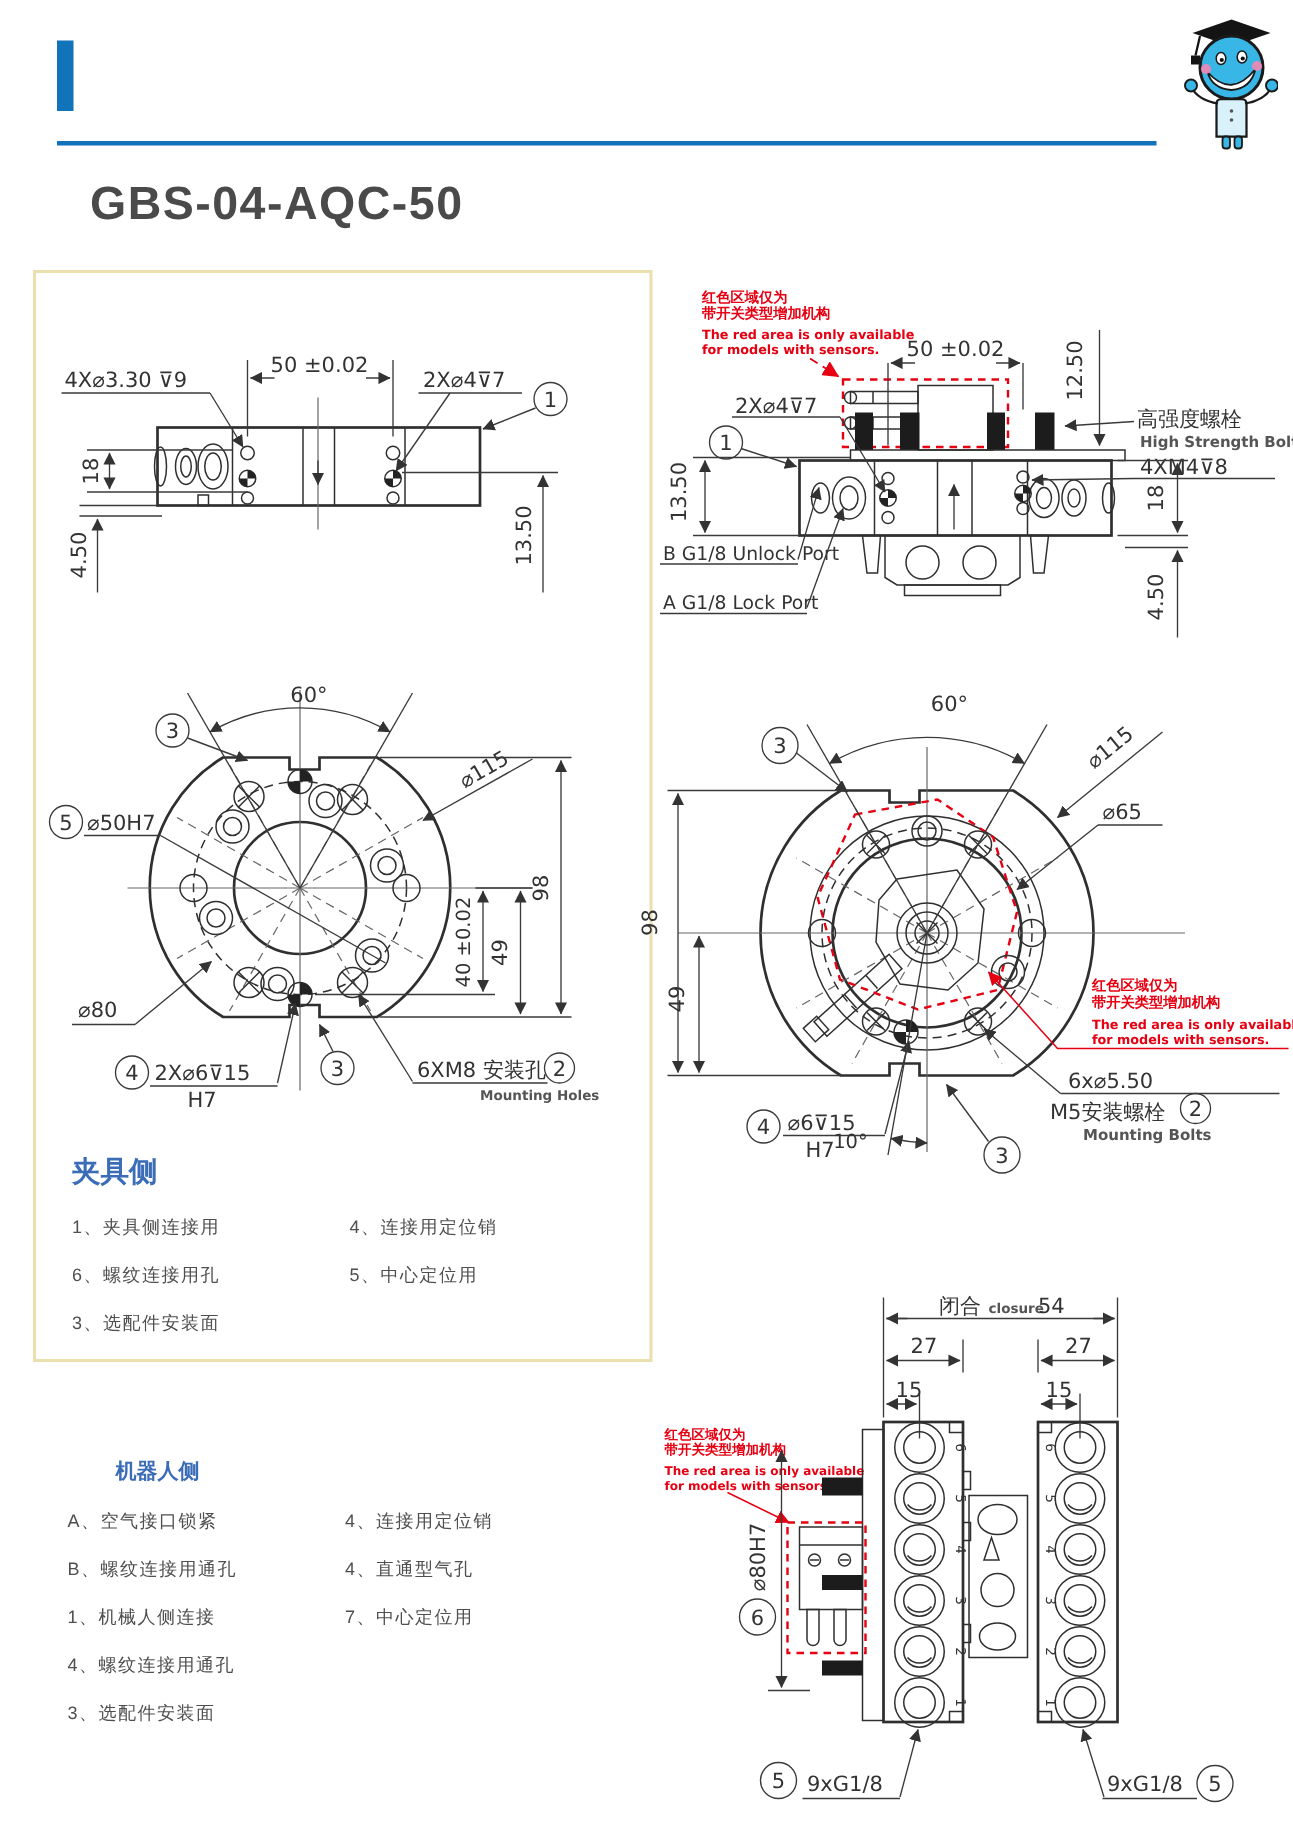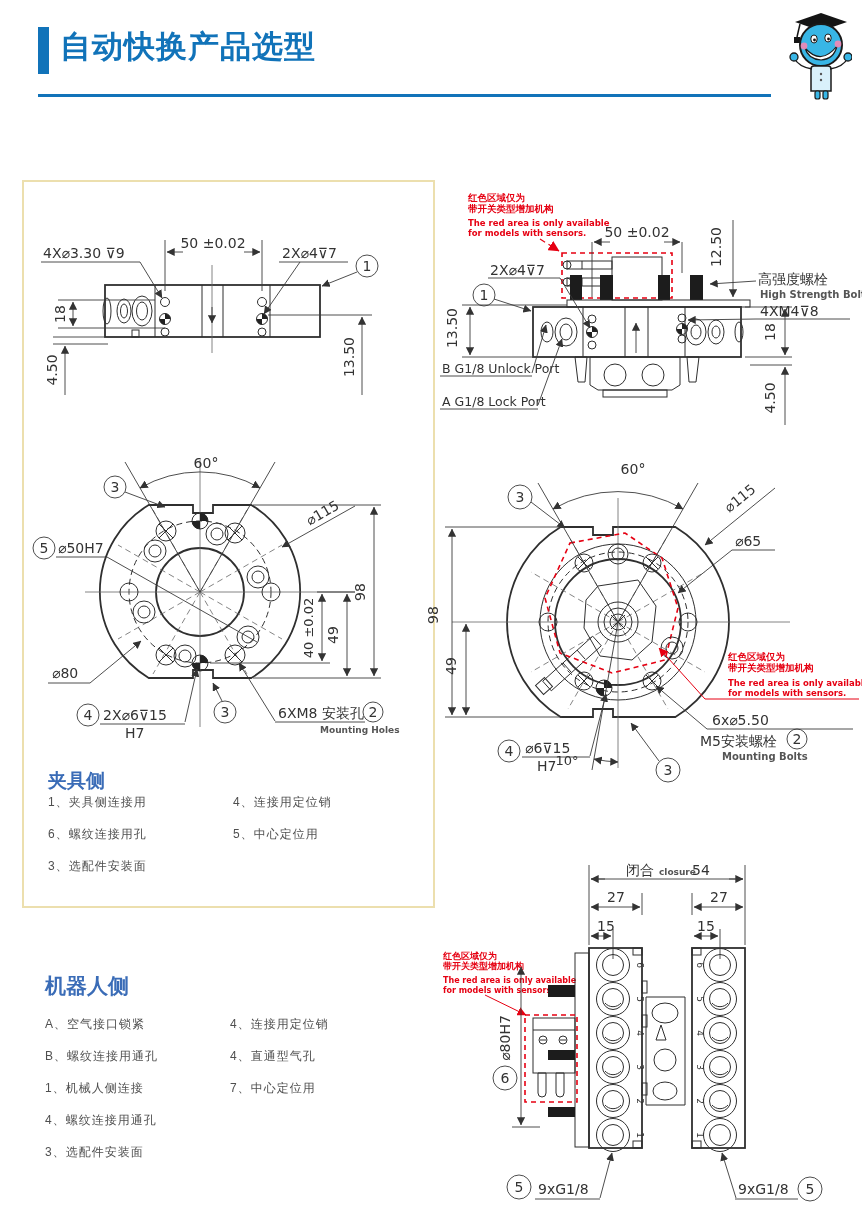--- a/index.html
+++ b/index.html
@@ -7,22 +7,22 @@
         font-family:"Liberation Sans",sans-serif;color:#333;}
   .accent-bar{position:absolute;left:38px;top:27px;width:11px;height:47px;background:#1173b9;}
   .header-title{position:absolute;left:60px;top:26px;font-size:31px;font-weight:bold;color:#1173b9;letter-spacing:1px;}
   .header-rule{position:absolute;left:38px;top:94px;width:733px;height:3px;background:#1173b9;}
   .mascot{position:absolute;left:788px;top:12px;}
   .model-title{position:absolute;left:60px;top:118px;font-size:31px;font-weight:bold;color:#4a4a4a;letter-spacing:1px;}
   .ybox{position:absolute;left:22px;top:180px;width:409px;height:724px;border:2px solid #ecdfae;background:#fff;}
   .drw{position:absolute;}
   .side-sec{position:absolute;}
   .sec-heading{font-weight:bold;color:#3a6cb7;}
-  .tool-heading{font-size:19px;}
-  .robot-heading{font-size:21px;margin-bottom:16px;}
+  .tool-heading{font-size:19px;margin-bottom:16px;}
+  .robot-heading{font-size:14px;margin-bottom:16px;margin-left:32px;}
   .cols{display:flex;}
   .col1{width:185px;}
   .li{font-size:12px;color:#4f4f4f;margin-bottom:15px;letter-spacing:1px;white-space:nowrap;}
   svg text{font-family:"DejaVu Sans","Liberation Sans",sans-serif;fill:#333;}
   .dim{font-size:14px;}
   .dim-s{font-size:13px;}
   .cn{font-size:14px;}
   .red-t{fill:#e60012;font-weight:bold;}
   .gray-t{fill:#555;font-weight:bold;}
   .ln{stroke:#2f2f2f;fill:none;}
@@ -32,21 +32,20 @@
   .cl{stroke:#666;stroke-width:0.8;fill:none;}
   .dash{stroke-dasharray:6,4;}
   .redln{stroke:#e60012;fill:none;}
 </style>
 </head>
 <body>
 
 <div class="page">
 
   <div class="accent-bar"></div>
-  <div class="header-title">自动快换产品选型</div>
   <div class="header-rule"></div>
 
   <svg class="mascot" width="64" height="88" viewBox="0 0 64 88">
     <g>
       <polygon points="33,1 59,10 33,19 7,10" fill="#141414"></polygon>
       <path d="M25,13 L43,13 L41,22 L27,22 Z" fill="#141414"></path>
       <line x1="12" y1="12" x2="9" y2="25" stroke="#141414" stroke-width="1.5"></line>
       <rect x="6" y="25" width="6" height="6" fill="#141414"></rect>
       <circle cx="33" cy="33" r="21" fill="#38b6e6" stroke="#1a1a1a" stroke-width="2"></circle>
       <path d="M17,36 Q33,54 49,34 Q46,47 33,48 Q20,47 17,36 Z" fill="#ffffff" stroke="#1a1a1a" stroke-width="1.2"></path>
@@ -61,20 +60,21 @@
       <circle cx="6" cy="45" r="4" fill="#38b6e6" stroke="#1a1a1a" stroke-width="1.3"></circle>
       <path d="M42,57 Q55,55 60,46" fill="none" stroke="#1a1a1a" stroke-width="1.5"></path>
       <circle cx="60" cy="45" r="4" fill="#38b6e6" stroke="#1a1a1a" stroke-width="1.3"></circle>
       <rect x="27" y="79" width="5" height="8" rx="2" fill="#38b6e6" stroke="#1a1a1a" stroke-width="1.2"></rect>
       <rect x="35" y="79" width="5" height="8" rx="2" fill="#38b6e6" stroke="#1a1a1a" stroke-width="1.2"></rect>
       <circle cx="33" cy="62" r="1.2" fill="#555"></circle>
         <circle cx="33" cy="68" r="1.2" fill="#555"></circle>
     </g>
   </svg>
 
+  <div class="model-title">GBS-04-AQC-50</div>
 
   <div class="ybox"></div>
 
   <svg class="drw" style="left:28px;top:195px;" width="400" height="235" viewBox="0 0 400 235">
     <defs>
       <marker id="a1" viewBox="0 0 10 10" refX="9.5" refY="5" markerWidth="9" markerHeight="9" orient="auto-start-reverse">
         <path d="M0,0L10,5L0,10z" fill="#333"></path>
         </marker>
     </defs>
 

